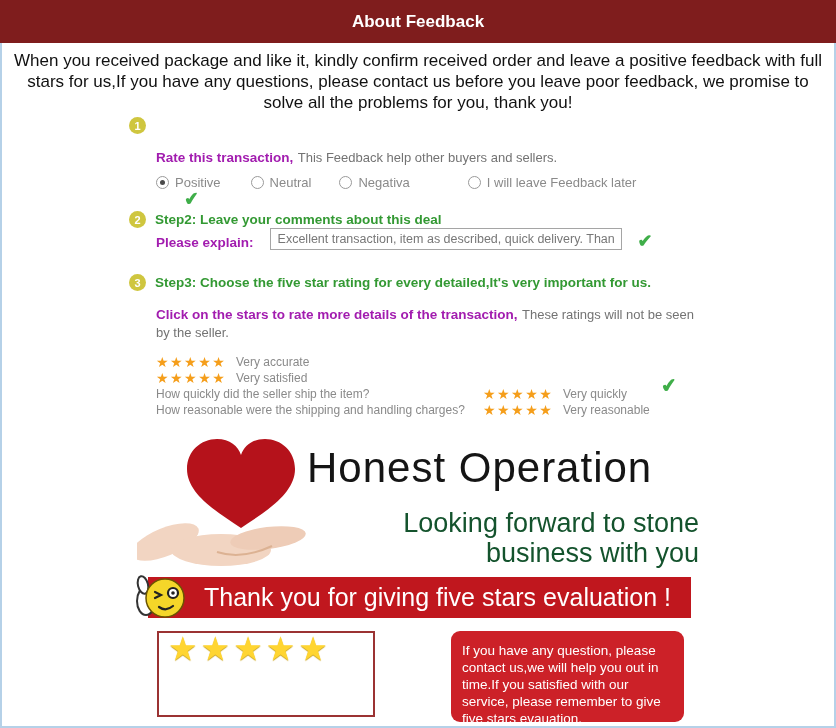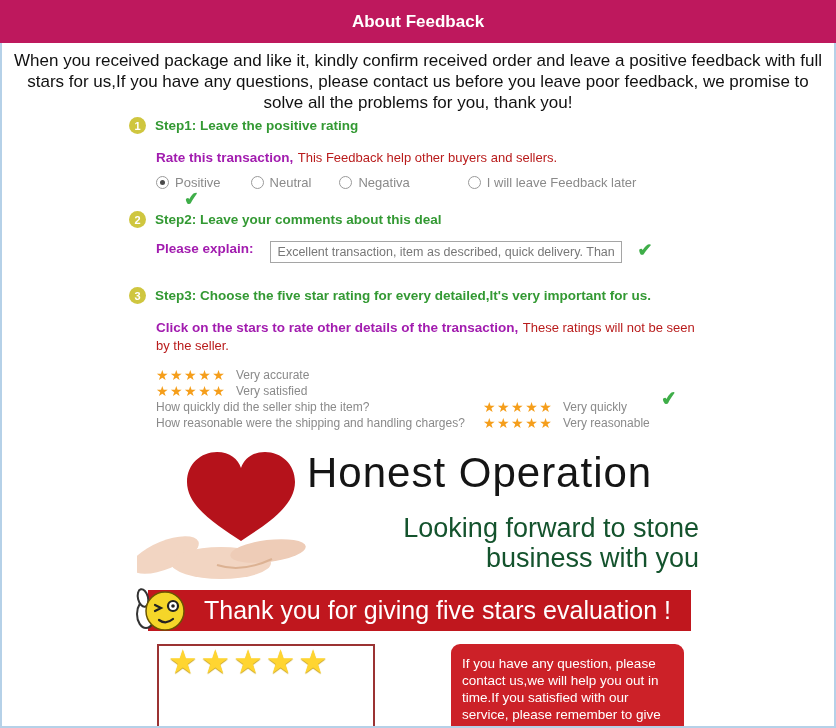--- a/index.html
+++ b/index.html
@@ -4,21 +4,21 @@
 <style>
   * { box-sizing: border-box; }
   html,body { margin:0; padding:0; }
   body {
     width:836px; height:728px;
     background:#fff;
     font-family:"Liberation Sans", sans-serif;
     overflow:hidden;
   }
   .header {
-    height:43px; background:#be185d;
+    height:43px; background:#7f1d1d;
     display:flex; align-items:center; justify-content:center;
     color:#fff; font-size:17px; font-weight:bold;
   }
   .content {
     height:685px; border:2px solid #b5d1e8; border-top:none;
     background:#fff; overflow:hidden;
   }
   .intro {
     font-size:17px; color:#111; text-align:center;
     margin:7px 6px 0; line-height:21px;
@@ -28,60 +28,60 @@
   
   .step-head { display:flex; align-items:center; gap:9px; }
   .step-num {
     width:17px; height:17px; border-radius:50%;
     background:#cfc63f; color:#fff; font-size:11px; font-weight:bold;
     display:flex; align-items:center; justify-content:center; flex:none;
   }
   .step-title { color:#339933; font-weight:bold; font-size:13.5px; }
   .step-body { margin-left:27px; }
   .hint-bold { font-weight:bold; color:#a21caf; font-size:13.5px; }
-  .hint-grey { color:#b91c1c; font-size:13px; }
+  .hint-grey { color:#737373; font-size:13px; }
 
   .s1-head { margin-top:4px; }
   .rate-row { margin-top:14px; }
   .radio-row {
     margin-top:9px; display:flex; align-items:center;
     color:#8a8a8a; font-size:13px; position:relative; padding-bottom:16px;
   }
   .radio-opt { display:flex; align-items:center; gap:6px; cursor:pointer; }
   .radio-circle {
     width:13px; height:13px; border:1px solid #9a9a9a; border-radius:50%;
     background:#fff; display:flex; align-items:center; justify-content:center; flex:none;
   }
   .radio-circle.selected::after {
     content:""; width:5px; height:5px; border-radius:50%; background:#4a4a4a;
   }
   .gap1{margin-right:30px;} .gap2{margin-right:28px;} .gap3{margin-right:58px;}
   .check { color:#3fae49; font-size:18px; font-weight:bold; line-height:1; }
   .check-under { position:absolute; left:28px; top:15px; transform:rotate(-6deg); }
 
   .s2-head { margin-top:5px; }
-  .explain-row { margin-left:27px; margin-top:13px; display:flex; align-items:flex-start; gap:16px; }
+  .explain-row { margin-left:27px; display:flex; align-items:flex-end; gap:16px; }
   .explain-input {
     width:352px; height:22px; border:1px solid #a5a5a5;
     font-size:12.5px; color:#777; padding:0 7px;
     font-family:"Liberation Sans", sans-serif;
   }
 
   .s3-head { margin-top:24px; }
   .click-row { margin-left:27px; margin-top:14px; }
   .ratings { margin-left:27px; margin-top:13px; position:relative; }
   .rating-row { display:flex; align-items:center; height:16px; font-size:12px; color:#8a8a8a; }
   .rating-q { width:327px; }
   .rating-stars { width:80px; color:#f59e1b; font-size:14px; letter-spacing:1.5px; cursor:pointer; }
   .ratings-check { position:absolute; left:505px; top:22px; font-size:19px; transform:rotate(-6deg); }
 
   
   .honest { position:relative; height:138px; margin-top:14px; }
   .honest-svg { position:absolute; left:8px; top:0; }
-  .honest-text { position:absolute; left:178px; top:4px; width:392px; }
+  .honest-text { position:absolute; left:178px; top:12px; width:392px; }
   .honest-title { font-size:42px; color:#151515; letter-spacing:1px; }
   .honest-sub { margin-top:16px; font-size:27px; color:#14532d; text-align:right; line-height:30px; }
 
   
   .banner {
     position:relative; margin-left:19px; margin-top:7px;
     width:543px; height:41px; background:#c0171e;
     display:flex; align-items:center; justify-content:center;
     color:#fff; font-size:25px; padding-left:36px;
   }
@@ -111,21 +111,20 @@
   <span>About Feedback</span>
 </div>
 
 <div class="content">
   <div class="intro">When you received package and like it, kindly confirm received order and leave a positive feedback with full stars for us,If you have any questions, please contact us before you leave poor feedback, we promise to solve all the problems for you, thank you!</div>
 
   <div class="inner">
 
     <div class="step-head s1-head">
       <span class="step-num">1</span>
-      <span class="step-title">Step1: Leave the positive rating</span>
     </div>
     <div class="step-body">
       <div class="rate-row">
         <span class="hint-bold">Rate this transaction,</span>
         <span class="hint-grey">This Feedback help other buyers and sellers.</span>
       </div>
       <div class="radio-row">
         <span class="radio-opt gap1">
           <span class="radio-circle selected"></span>
           <span>Positive</span>
@@ -154,21 +153,21 @@
       <span class="hint-bold">Please explain:</span>
       <input class="explain-input" type="text" value="Excellent transaction, item as described, quick delivery. Thank you." style="">
       <span class="check">✔</span>
     </div>
 
     <div class="step-head s3-head">
       <span class="step-num">3</span>
       <span class="step-title">Step3: Choose the five star rating for every detailed,It's very important for us.</span>
     </div>
     <div class="click-row">
-      <span class="hint-bold">Click on the stars to rate other details of the transaction,</span>
+      <span class="hint-bold">Click on the stars to rate more details of the transaction,</span>
       <span class="hint-grey">These ratings will not be seen by the seller.</span>
     </div>
     <div class="ratings">
       <div class="rating-row">
         <span class="rating-stars">★★★★★</span>
         <span>Very accurate</span>
       </div>
       <div class="rating-row">
         <span class="rating-stars">★★★★★</span>
         <span>Very satisfied</span>

